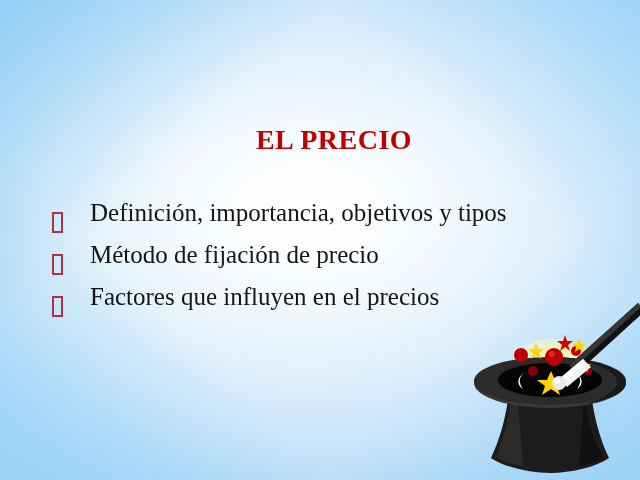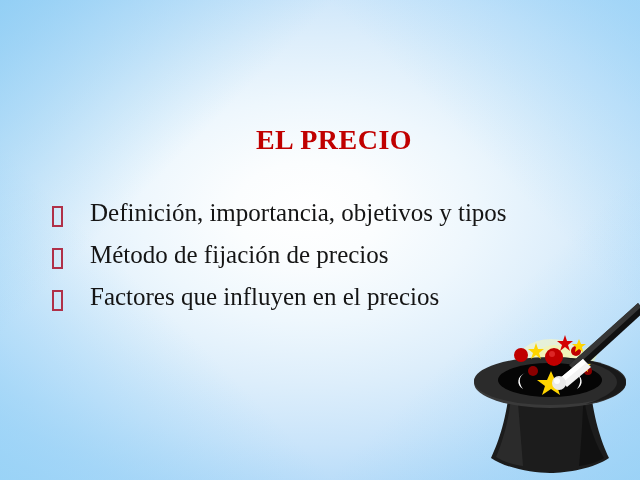--- a/index.html
+++ b/index.html
@@ -59,21 +59,21 @@
   #bullets {
     position: absolute;
     left: 52px;
     top: 192px;
     width: 545px;
     z-index: 5;
   }
 
   .bullet-row {
     display: flex;
-    align-items: center;
+    align-items: flex-end;
     margin-bottom: 1px;
   }
 
   .bullet-marker {
     flex: 0 0 auto;
     width: 11px;
     height: 21px;
     margin-top: 7px;
     margin-right: 27px;
     border: 2px solid #B03048;
@@ -113,21 +113,21 @@
 
   <div id="bullets">
 
     <div class="bullet-row">
       <span class="bullet-marker"></span>
       <span class="bullet-text">Definición, importancia, objetivos y tipos</span>
     </div>
 
     <div class="bullet-row">
       <span class="bullet-marker"></span>
-      <span class="bullet-text">Método de fijación de precios</span>
+      <span class="bullet-text">Método de fijación de precio</span>
     </div>
 
     <div class="bullet-row">
       <span class="bullet-marker"></span>
       <span class="bullet-text">Factores que influyen en el precios</span>
     </div>
 
   </div>
 
   <div id="hat-illustration">

